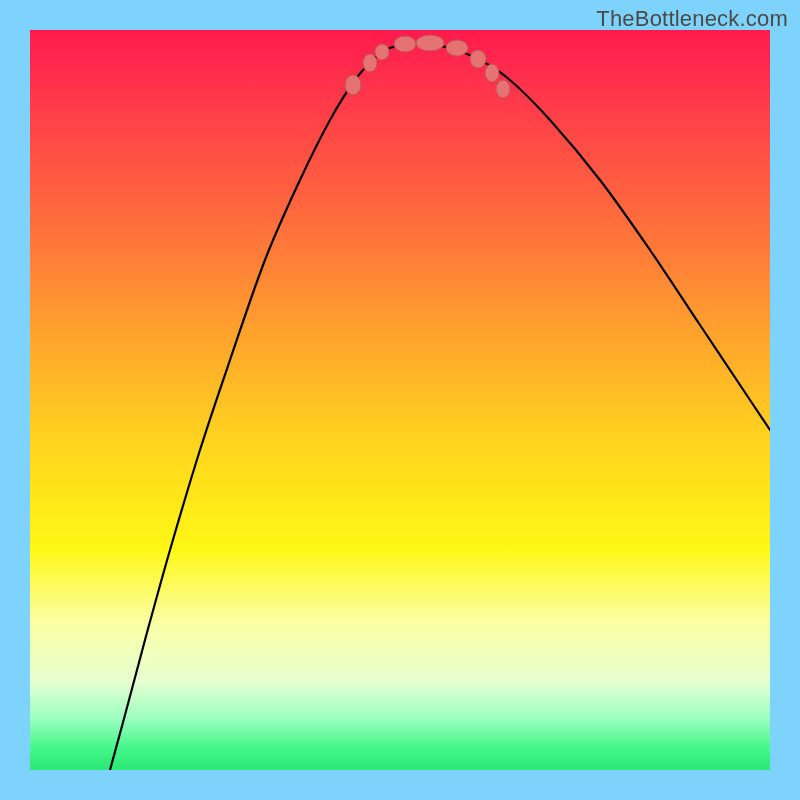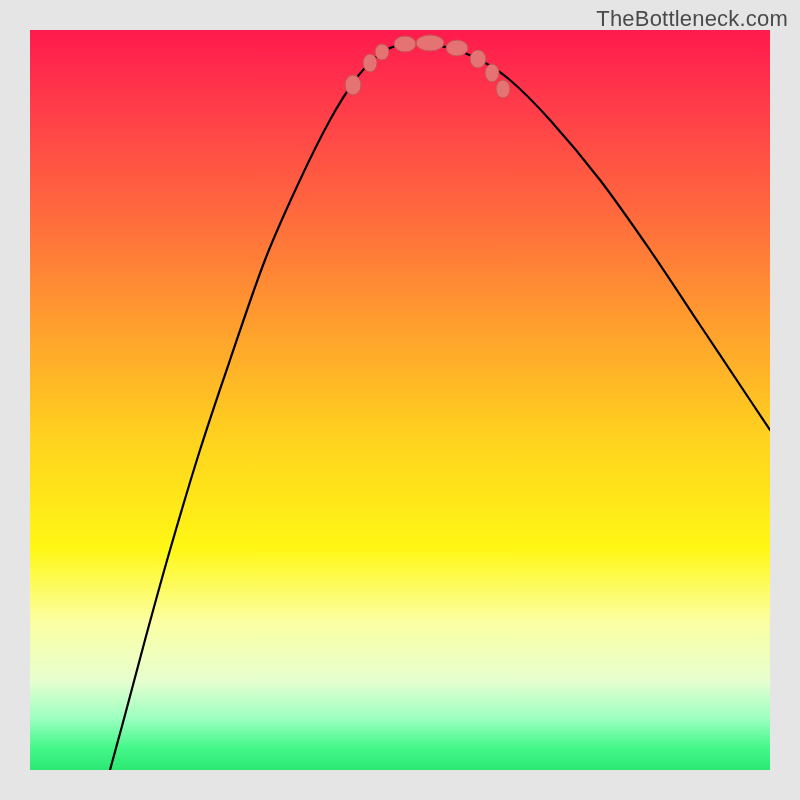--- a/index.html
+++ b/index.html
@@ -8,21 +8,21 @@
     width: 800px;
     height: 800px;
     background: #000;
     overflow: hidden;
     font-family: Arial, Helvetica, sans-serif;
   }
   .frame {
     position: relative;
     width: 800px;
     height: 800px;
-    background: #e5e5e5;
+    background: #7dd3fc;
   }
   .plot-area {
     position: absolute;
     left: 30px;
     top: 30px;
     width: 740px;
     height: 740px;
     background: linear-gradient(
       to bottom,
       #ff1a4d 0%,

